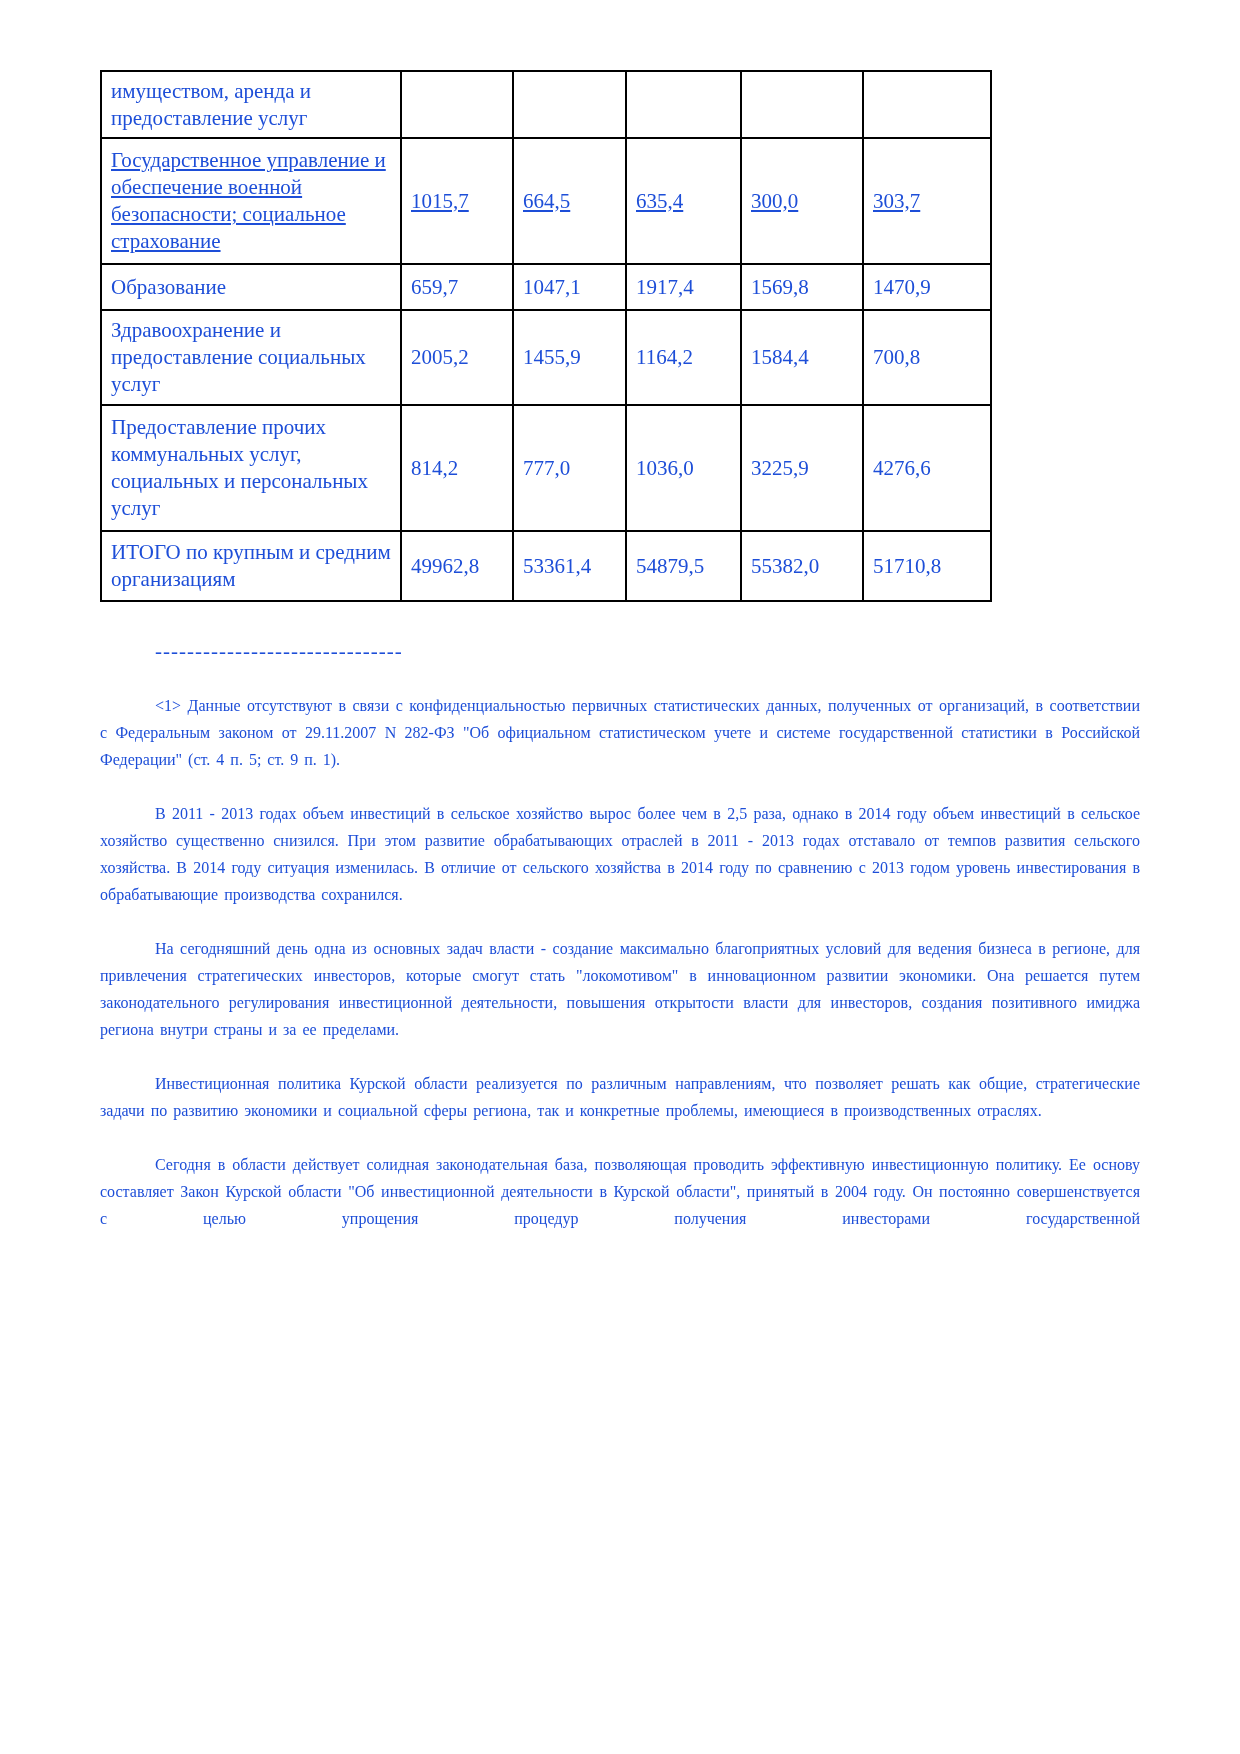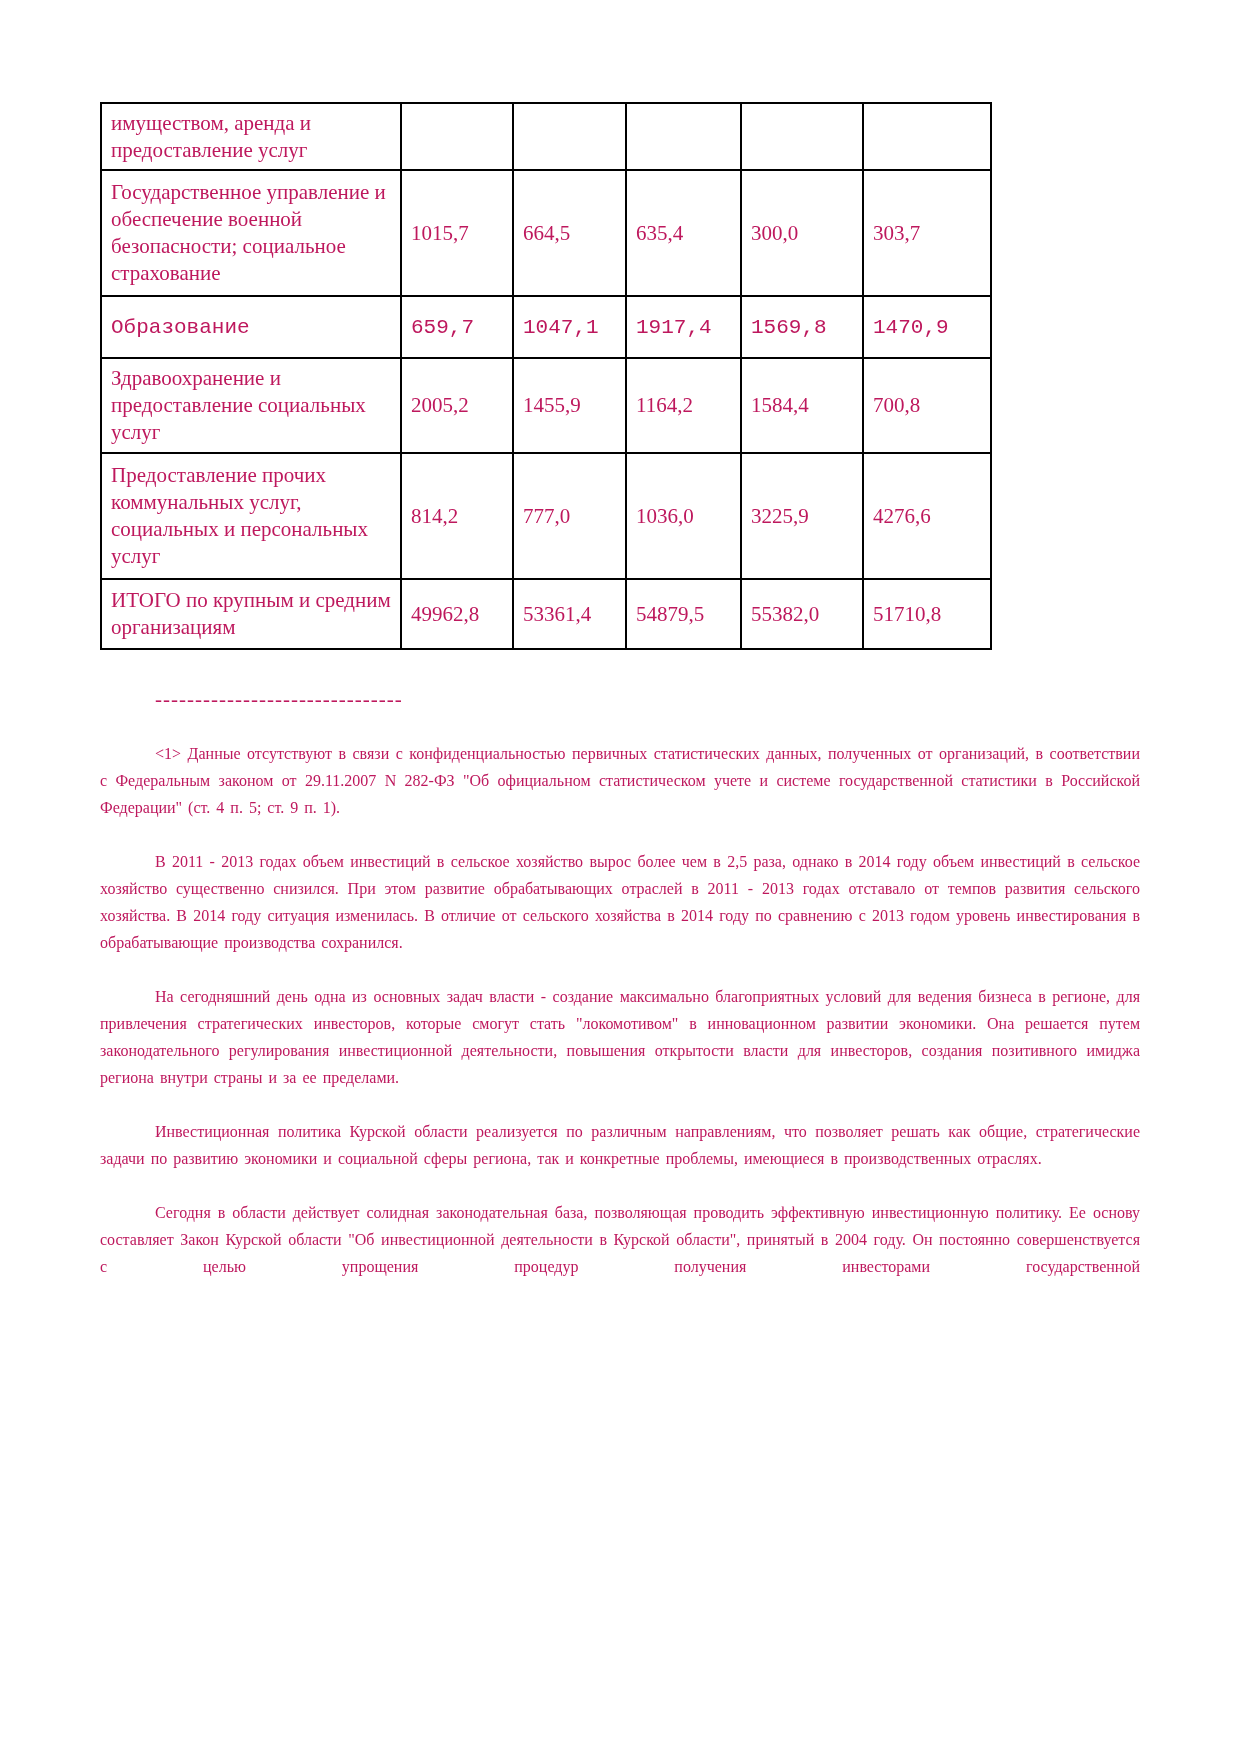--- a/index.html
+++ b/index.html
@@ -4,45 +4,45 @@
 <style>
   html, body {
     margin: 0;
     padding: 0;
     background: #ffffff;
   }
   .page {
     width: 1240px;
     height: 1754px;
     background: #ffffff;
-    color: #be185d;
+    color: #1d4ed8;
     font-family: "Liberation Serif", serif;
     box-sizing: border-box;
-    padding: 102px 100px 0 100px;
+    padding: 70px 100px 0 100px;
     overflow: hidden;
   }
   table.stat {
     border-collapse: collapse;
     table-layout: fixed;
     width: 890px;
     font-size: 21px;
     line-height: 27px;
   }
   table.stat td {
     border: 2px solid #000000;
     padding: 5px 9px;
     vertical-align: middle;
     box-sizing: border-box;
     overflow: hidden;
   }
   td.lbl { text-align: left; }
   td.num { text-align: left; }
   tr.h1 td { height: 67px; }
-  tr.h2 td { height: 126px; }
-  tr.h3 td { height: 62px; font-family: Liberation Mono, monospace; }
+  tr.h2 td { height: 126px; text-decoration: underline; }
+  tr.h3 td { height: 46px; }
   tr.h4 td { height: 95px; }
   tr.h5 td { height: 126px; border-radius: 32px; }
   tr.h6 td { height: 70px; }
   tr.h7 td { height: 46px; }
   .divider {
     margin: 36px 0 0 55px;
     font-size: 21px;
     line-height: 27px;
     letter-spacing: 1px;
     white-space: pre;

